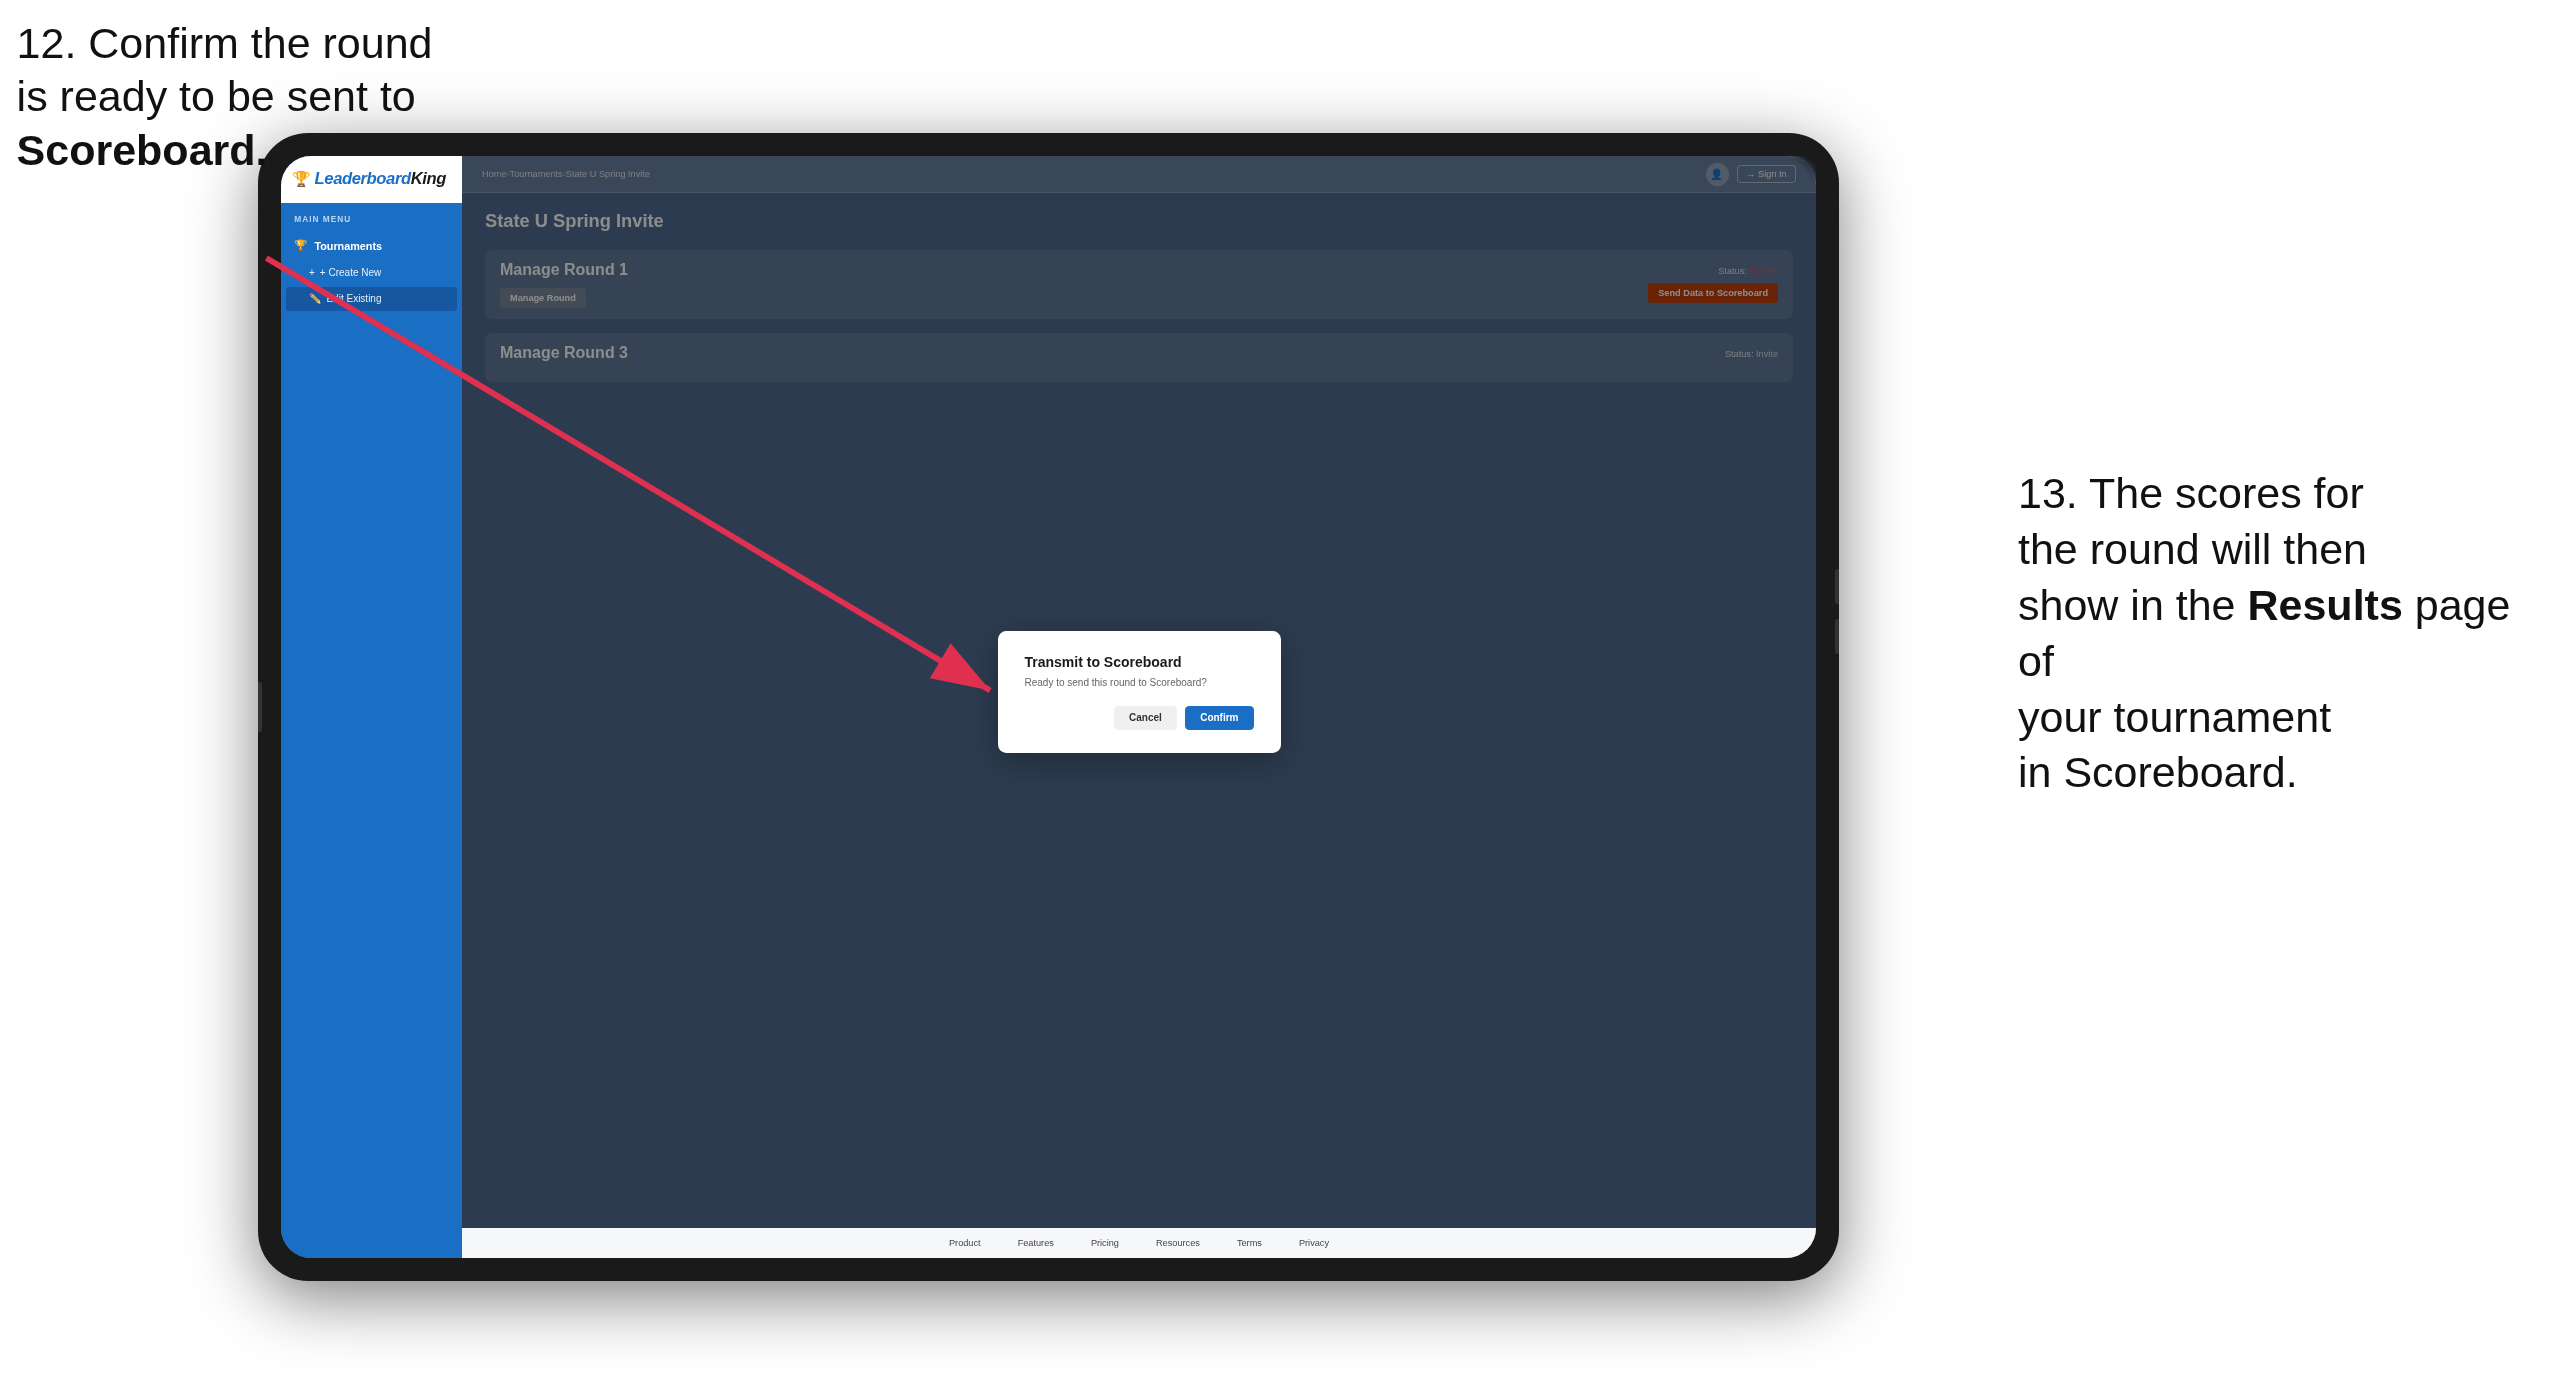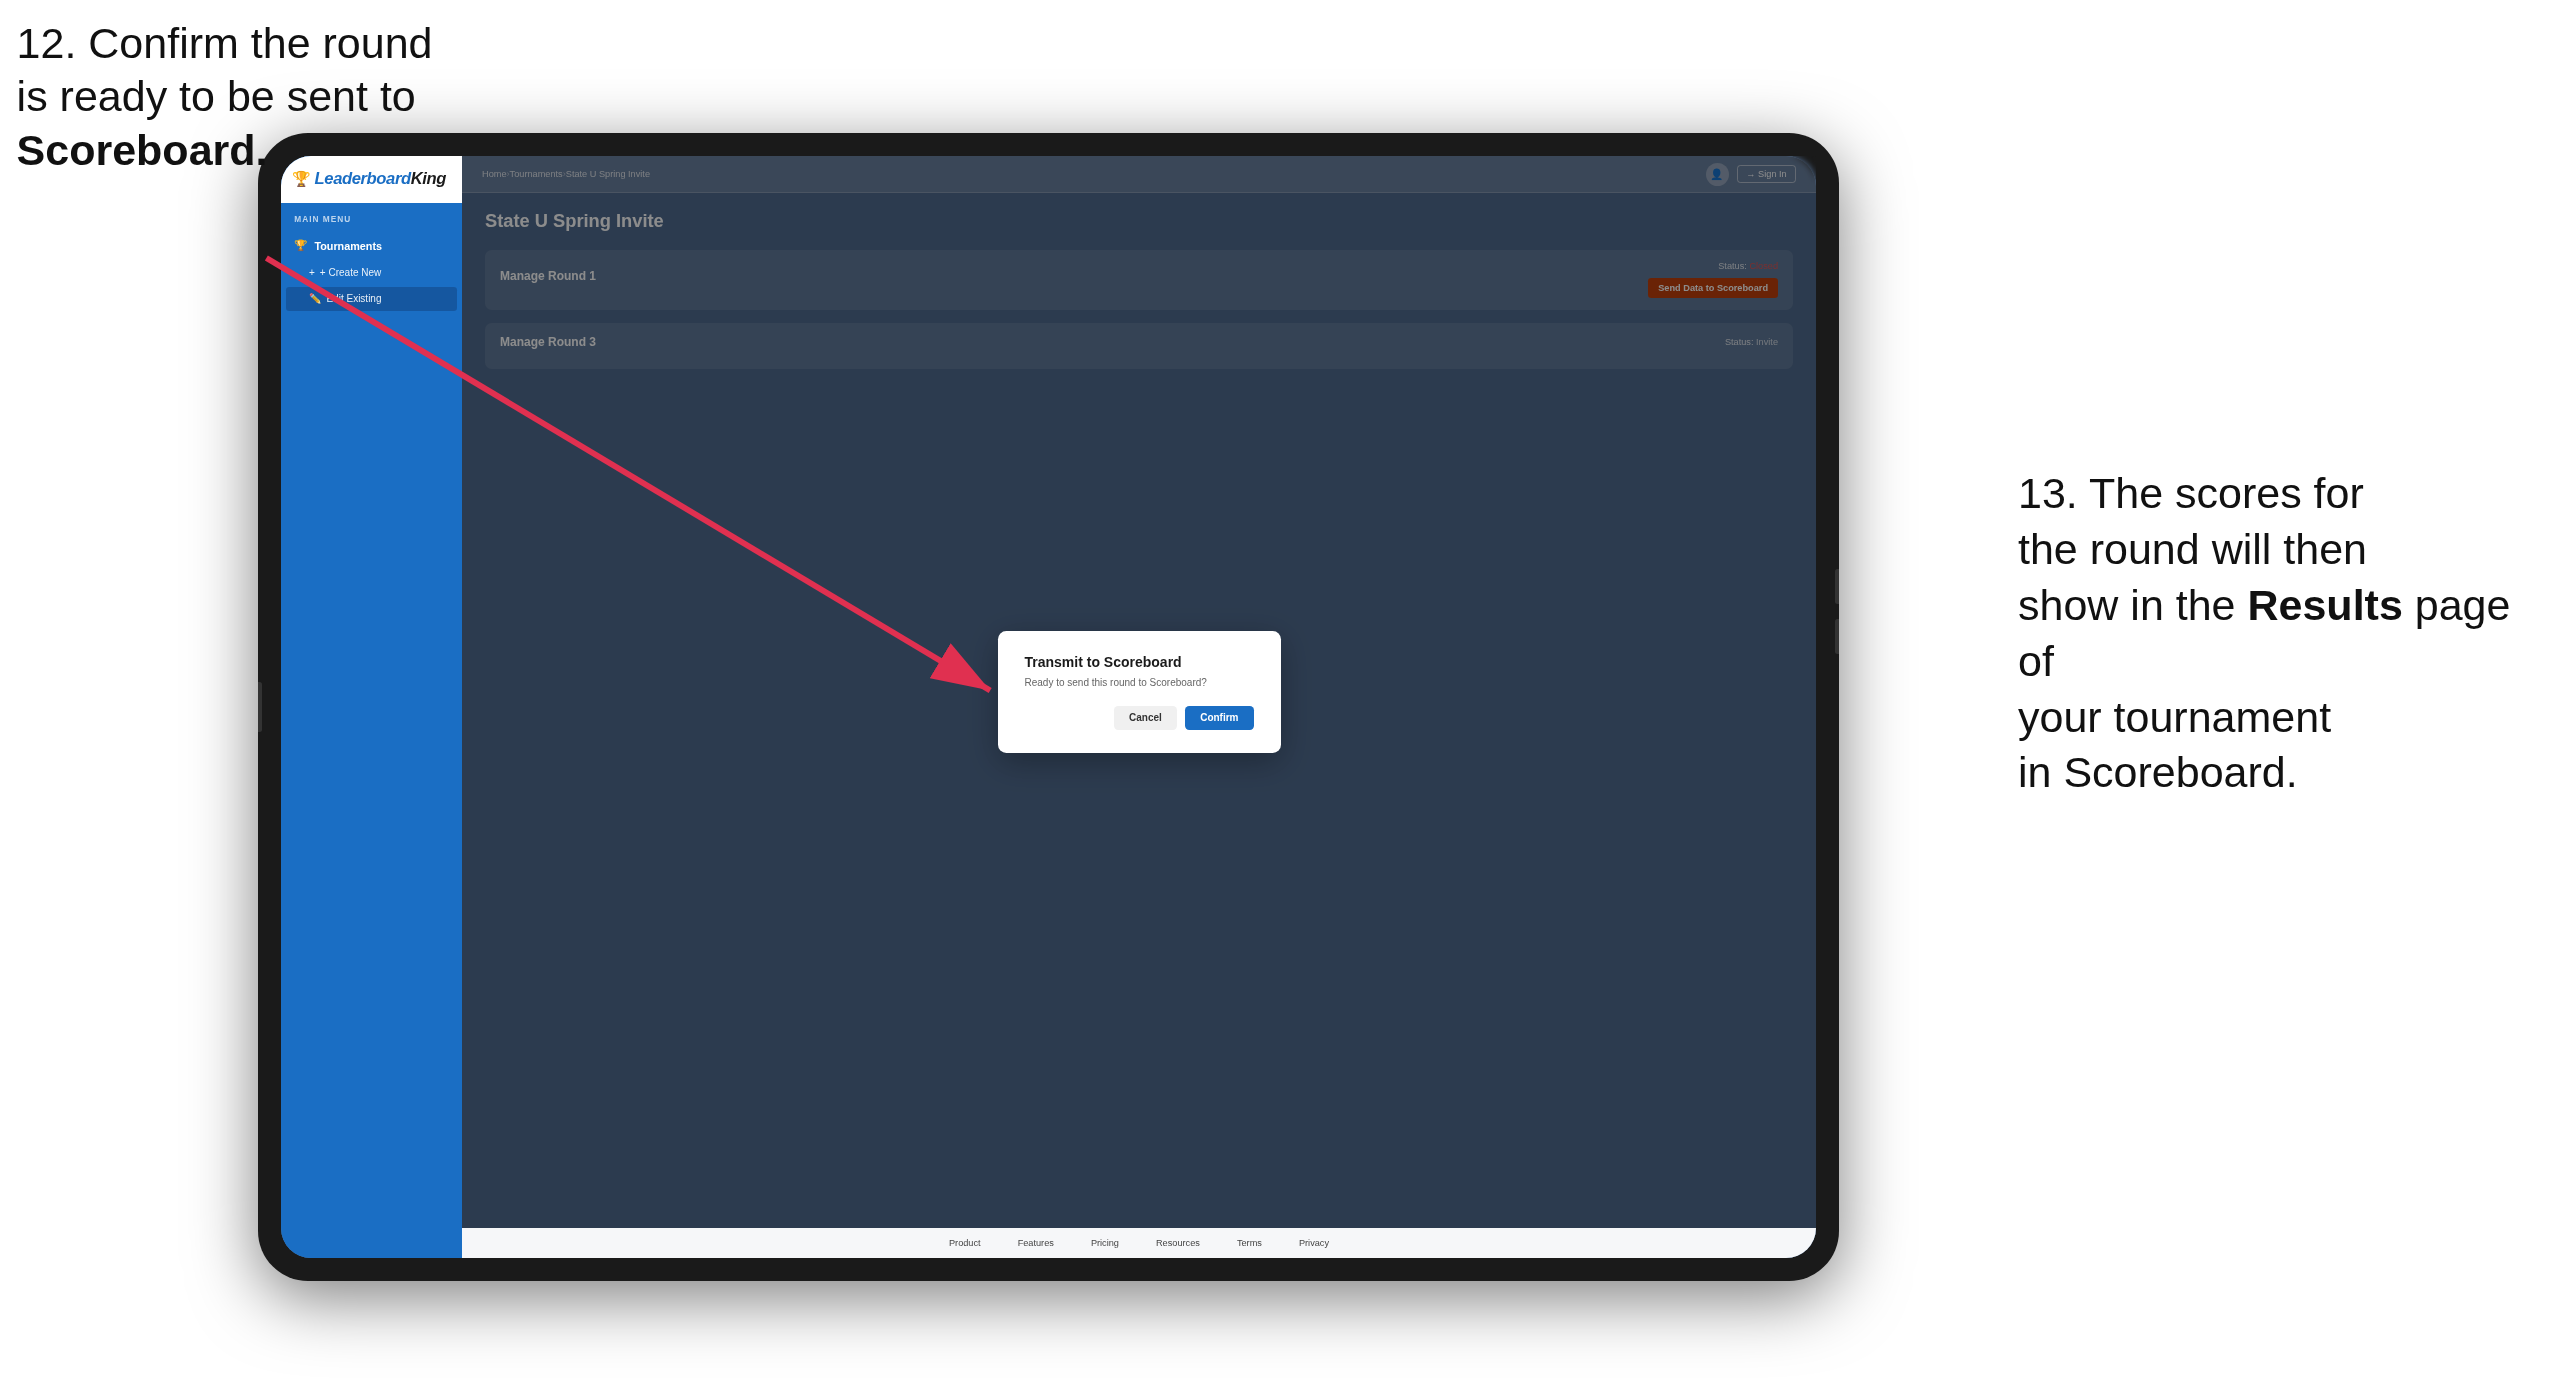--- a/index.html
+++ b/index.html
@@ -233,21 +233,21 @@
       border-radius: 6.7px;
       padding: 11.6px 15px;
       margin-bottom: 13.3px;
       display: flex;
       align-items: center;
       justify-content: space-between;
     }
 
     .round-left { flex: 1; }
     .round-title {
-      font-size: 12px;
+      font-size: 16px;
       font-weight: 700;
       color: #fff;
       margin-bottom: 8.3px;
     }
 
     .round-buttons {
       display: flex;
       gap: 6.7px;
       flex-wrap: wrap;
     }
@@ -454,20 +454,23 @@
             <button class="sign-in-btn">→ Sign In</button>
           </div>
         </div>
 
         <div class="page-content">
           <div class="page-title">State U Spring Invite</div>
 
           <div class="round-card">
             <div class="round-left">
               <div class="round-title">Manage Round 1</div>
+              <div class="round-buttons">
+                <button class="btn btn-gray">Manage Round</button>
+              </div>
             </div>
             <div class="round-right">
               <div class="status-label">
                 Status: <span class="status-closed">Closed</span>
               </div>
               <button class="btn btn-blue">Send Data to Scoreboard</button>
             </div>
           </div>
 
 

